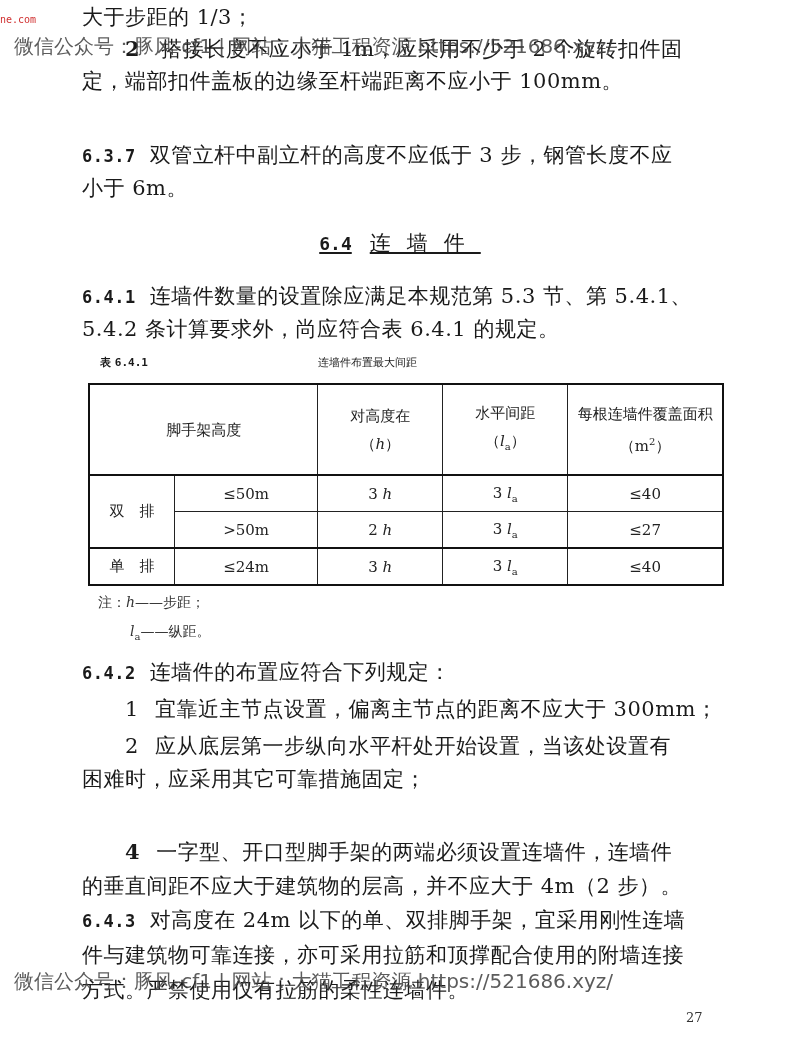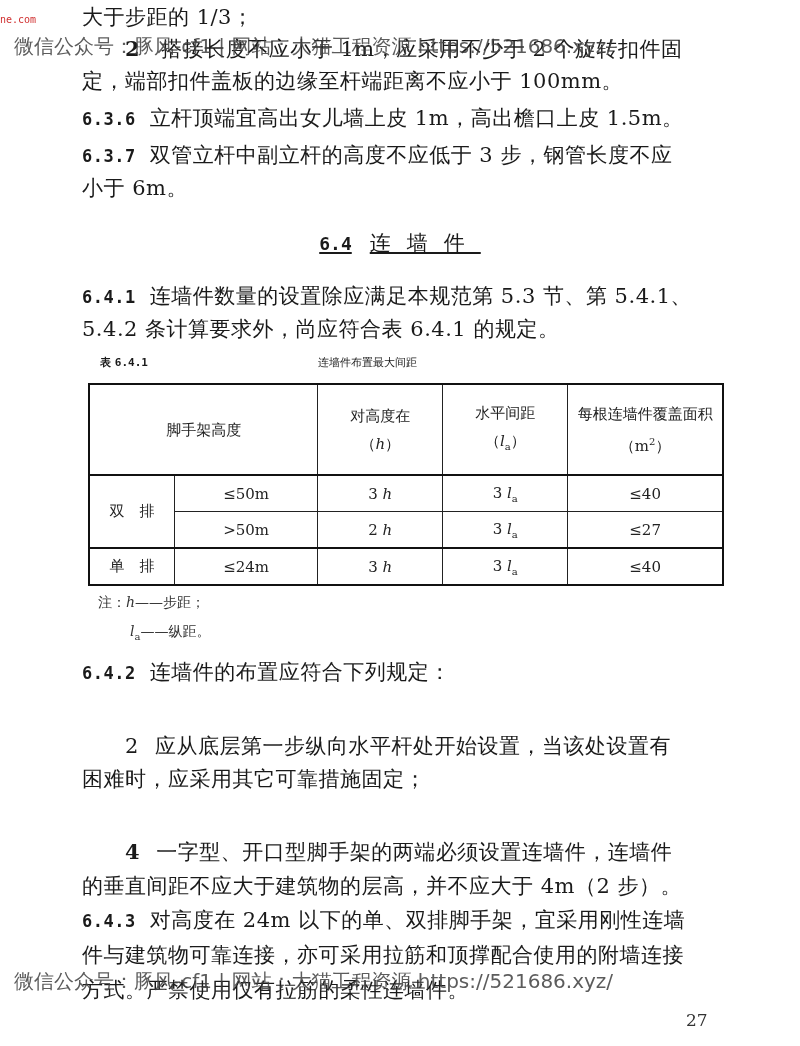--- a/index.html
+++ b/index.html
@@ -30,21 +30,21 @@
     border: 2.5px solid #111;
   }
   table.spec td { border: 1px solid #222; text-align: center; vertical-align: middle; padding: 0; }
   table.spec tr.head td { height: 89px; line-height: 28px; }
   table.spec tr.head { border-bottom: 2px solid #111; }
   table.spec tr.row td { height: 35px; }
   .ital { font-style: italic; }
   sub { font-size: 10px; }
   sup { font-size: 10px; }
   .note { position: absolute; font-size: 14px; color: #333; }
-  .page-number { position: absolute; left: 686px; top: 1010px; font-size: 17px; color: #333; }
+  .page-number { position: absolute; left: 686px; top: 1010px; font-size: 13px; color: #333; }
   .wm {
     position: absolute; font-size: 20px; color: #404040; opacity: 0.85;
     font-family: "DejaVu Sans", "Liberation Sans", sans-serif; white-space: nowrap;
   }
   .wm-corner { position: absolute; left: 0; top: 14px; font-size: 10px; color: #d03030; font-family: "DejaVu Sans Mono", monospace; }
 </style>
 </head>
 <body>
 
 <div class="page">
@@ -52,23 +52,20 @@
   <div class="wm-corner">ne.com</div>
 
   <div class="line" style="top:2px;">大于步距的 1/3；</div>
 
   <div class="line indent" style="top:34px;">
     <span class="bold">2</span>
     <span style="margin-left:14px;">搭接长度不应小于 1m，应采用不少于 2 个旋转扣件固</span>
   </div>
   <div class="line" style="top:66px;">定，端部扣件盖板的边缘至杆端距离不应小于 100mm。</div>
 
-  <div class="line" style="top:103px;">
-    <span class="num">6.3.6</span><span>立杆顶端宜高出女儿墙上皮 1m，高出檐口上皮 1.5m。</span>
-  </div>
   <div class="line" style="top:140px;">
     <span class="num">6.3.7</span><span>双管立杆中副立杆的高度不应低于 3 步，钢管长度不应</span>
   </div>
   <div class="line" style="top:173px;">小于 6m。</div>
 
   <div class="line center sec-title" style="top:228px;text-decoration:underline;">
     <span class="sec-num">6.4</span><span class="sec-name">连墙件</span>
   </div>
 
   <div class="line" style="top:281px;">
@@ -126,20 +123,23 @@
     <span>注：</span><span class="ital">h</span><span>——步距；</span>
   </div>
   <div class="note" style="left:130px; top:623px;">
     <span class="ital">l</span><sub>a</sub><span>——纵距。</span>
   </div>
 
   <div class="line" style="top:657px;">
     <span class="num">6.4.2</span><span>连墙件的布置应符合下列规定：</span>
   </div>
 
+  <div class="line indent" style="top:694px;">
+    <span>1</span><span style="margin-left:16px;">宜靠近主节点设置，偏离主节点的距离不应大于 300mm；</span>
+  </div>
   <div class="line indent" style="top:731px;">
     <span>2</span><span style="margin-left:16px;">应从底层第一步纵向水平杆处开始设置，当该处设置有</span>
   </div>
   <div class="line" style="top:764px;">困难时，应采用其它可靠措施固定；</div>
   <div class="line indent" style="top:837px;">
     <span class="bold">4</span><span style="margin-left:16px;">一字型、开口型脚手架的两端必须设置连墙件，连墙件</span>
   </div>
   <div class="line" style="top:871px;">的垂直间距不应大于建筑物的层高，并不应大于 4m（2 步）。</div>
 
   <div class="line" style="top:905px;">

